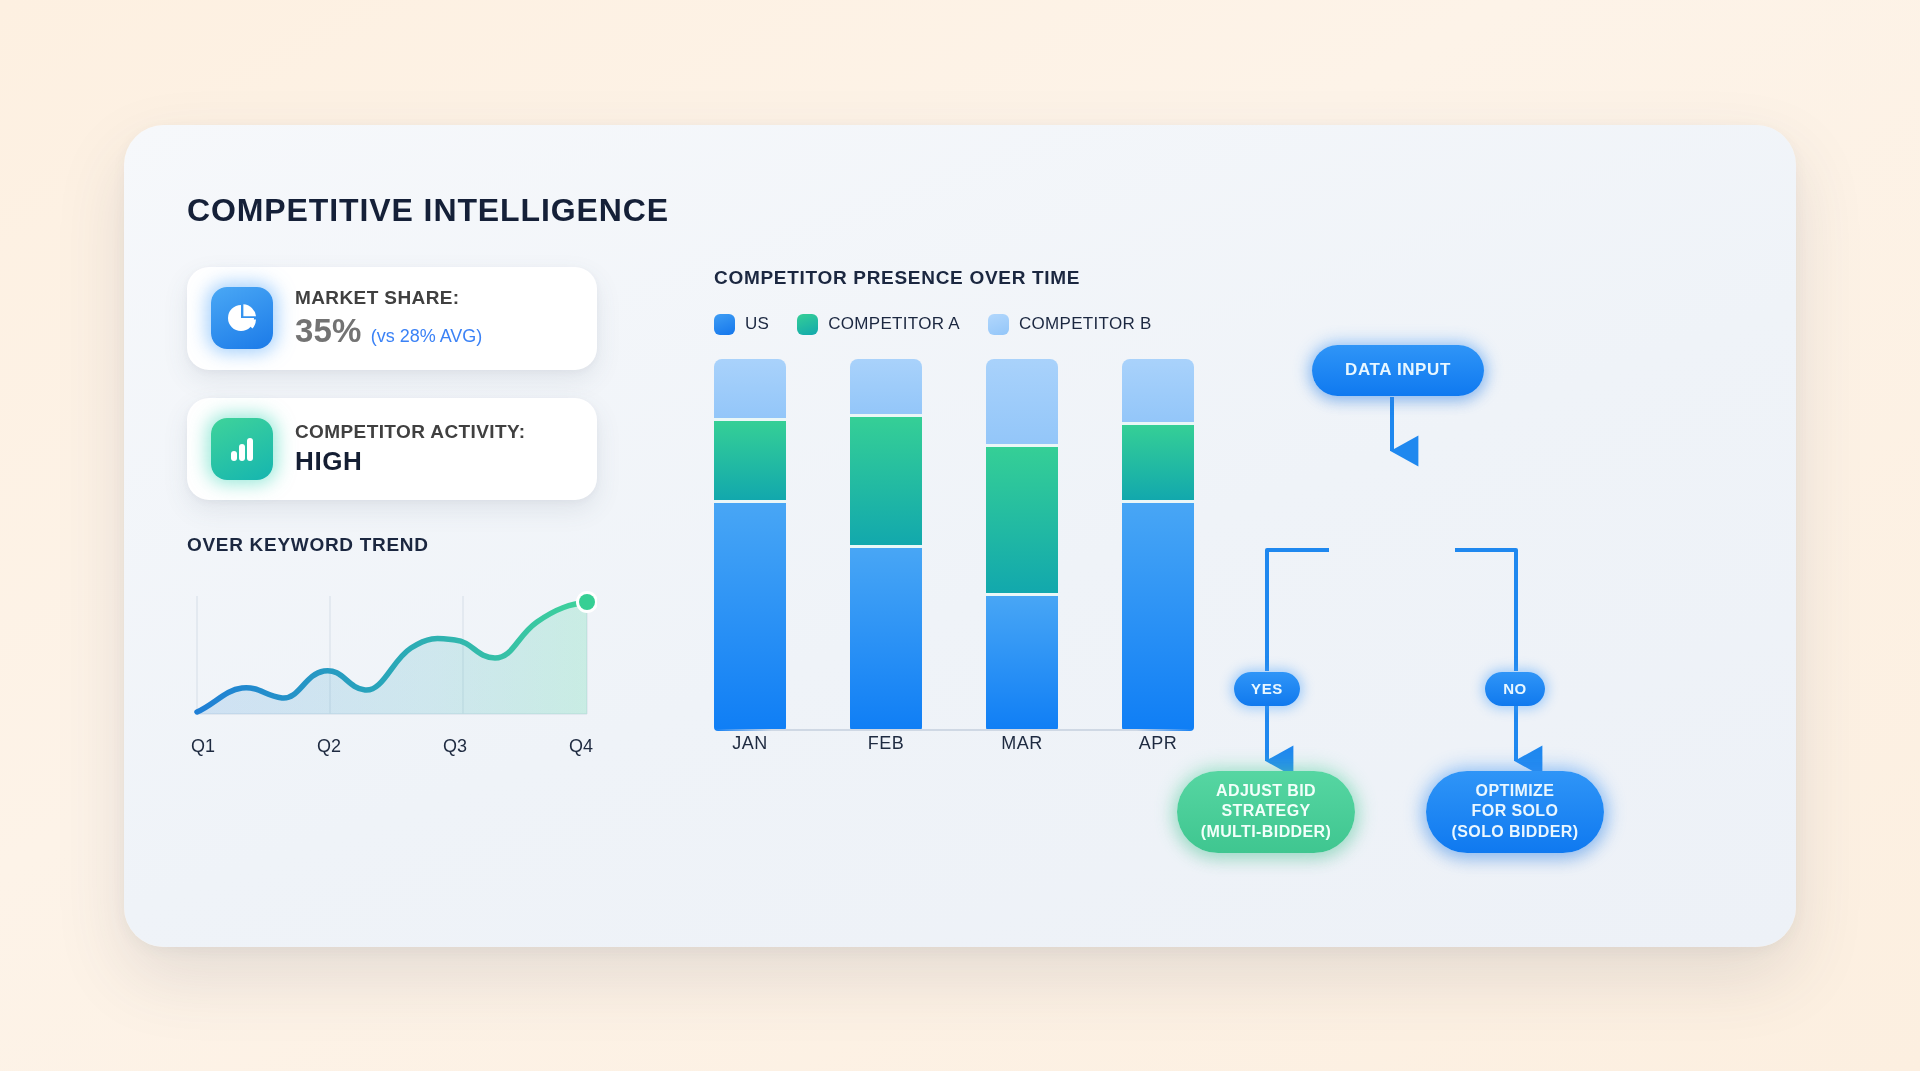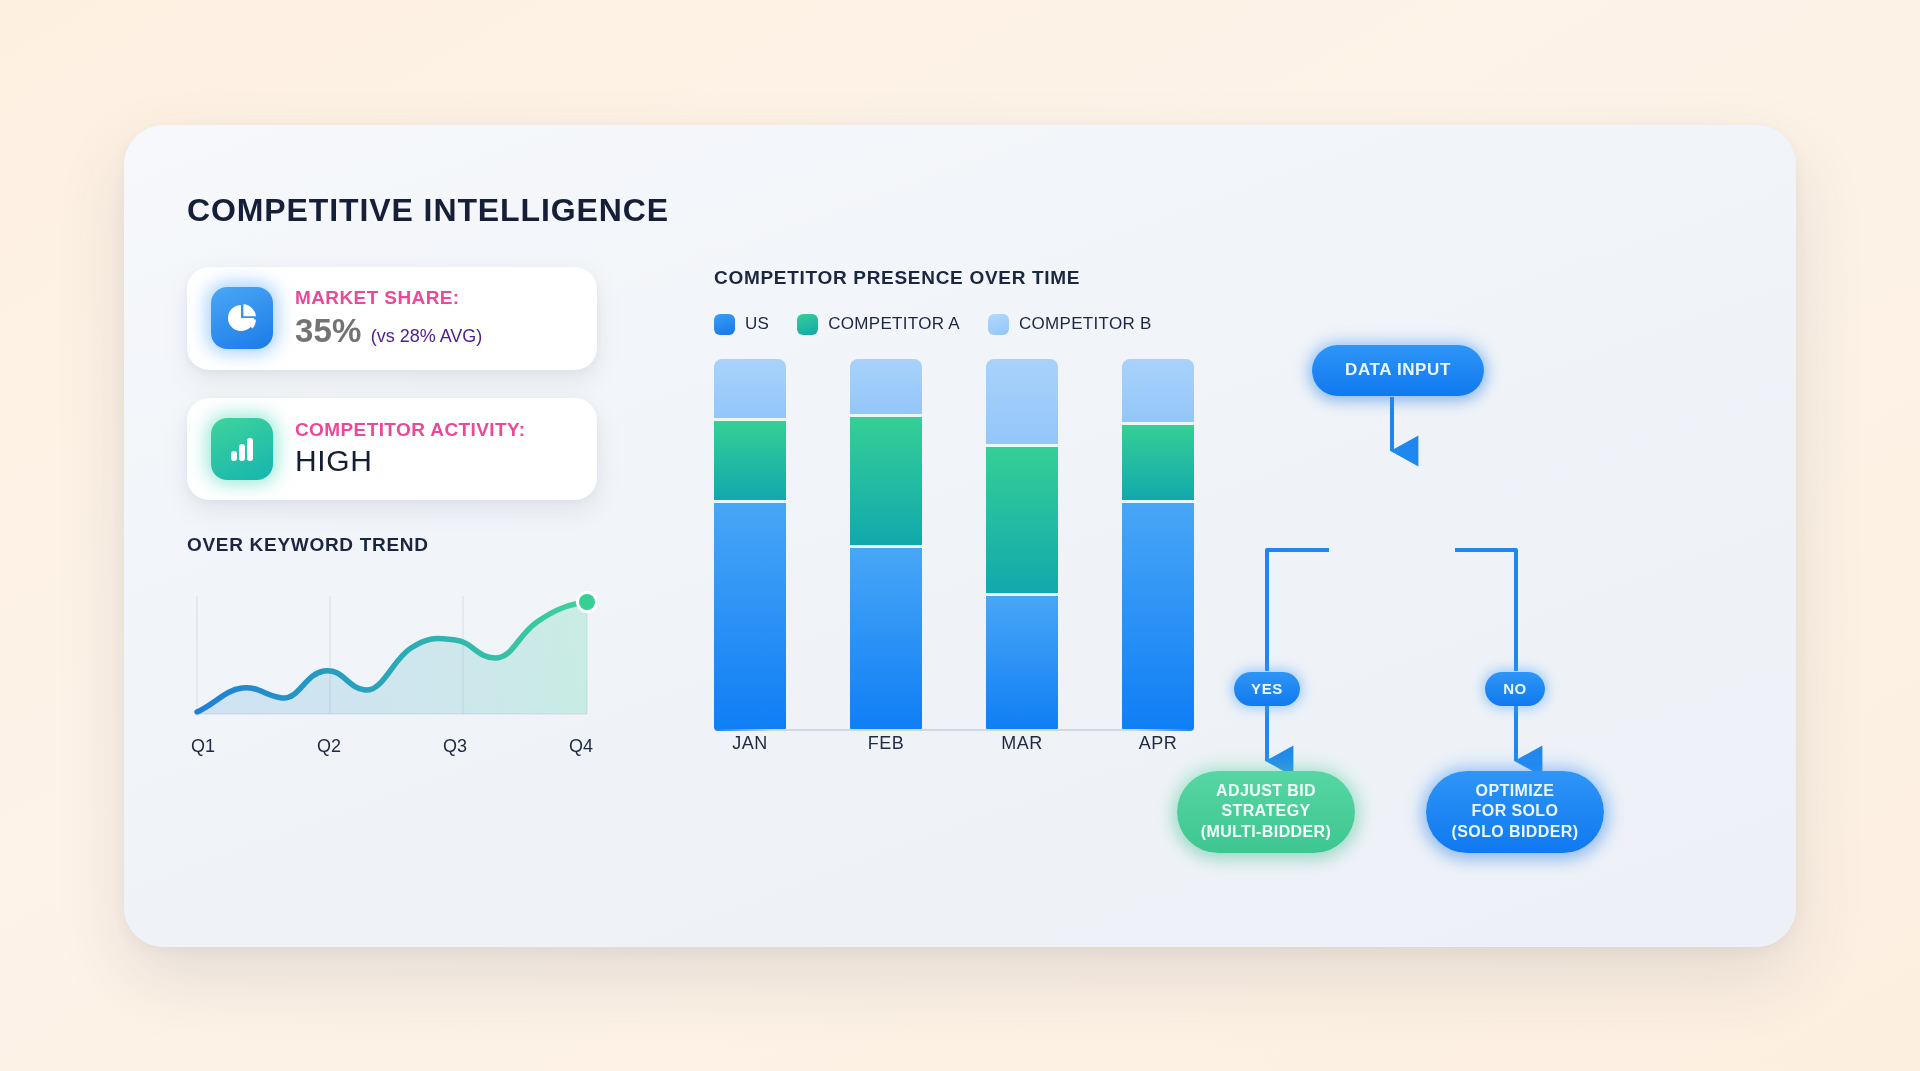--- a/index.html
+++ b/index.html
@@ -42,25 +42,25 @@
   }
   .stat-icon {
     width: 62px; height: 62px; border-radius: 16px;
     flex: 0 0 62px;
     display: flex; align-items: center; justify-content: center;
     margin-right: 22px;
   }
   .icon-blue  { background: linear-gradient(155deg,#4aa8f5 0%, #1b7ae8 100%); box-shadow: 0 0 18px 4px rgba(90,170,250,0.55); }
   .icon-green { background: linear-gradient(155deg,#3fd39a 0%, #15b5b0 100%); box-shadow: 0 0 18px 4px rgba(70,215,185,0.55); }
   .stat-text { display: flex; flex-direction: column; justify-content: center; }
-  .stat-label { font-size: 19px; font-weight: bold; letter-spacing: 0.4px; color: #ec4899; margin-bottom: 3px; }
+  .stat-label { font-size: 19px; font-weight: bold; letter-spacing: 0.4px; color: #404040; margin-bottom: 3px; }
   .stat-value-row { display: flex; align-items: baseline; }
   .stat-value { font-size: 33px; font-weight: bold; color: #737373; letter-spacing: 0.2px; }
-  .stat-sub { font-size: 18px; color: #4c1d95; margin-left: 9px; }
-  .stat-value-lg { font-size: 30px; font-weight: normal; color: #141e33; letter-spacing: 0.6px; }
+  .stat-sub { font-size: 18px; color: #3b82f6; margin-left: 9px; }
+  .stat-value-lg { font-size: 26px; font-weight: bold; color: #141e33; letter-spacing: 0.6px; }
 
   .section-title {
     font-size: 19px; font-weight: bold; letter-spacing: 0.7px; color: #1b2740;
   }
   .trend-wrap { margin-top: 34px; }
   .trend-chart { margin-top: 22px; width: 410px; height: 145px; display:block; }
   .axis-labels {
     display: flex; justify-content: space-between;
     width: 410px; margin-top: 13px; padding: 0 4px;
     font-size: 18px; color: #1e2a40;

